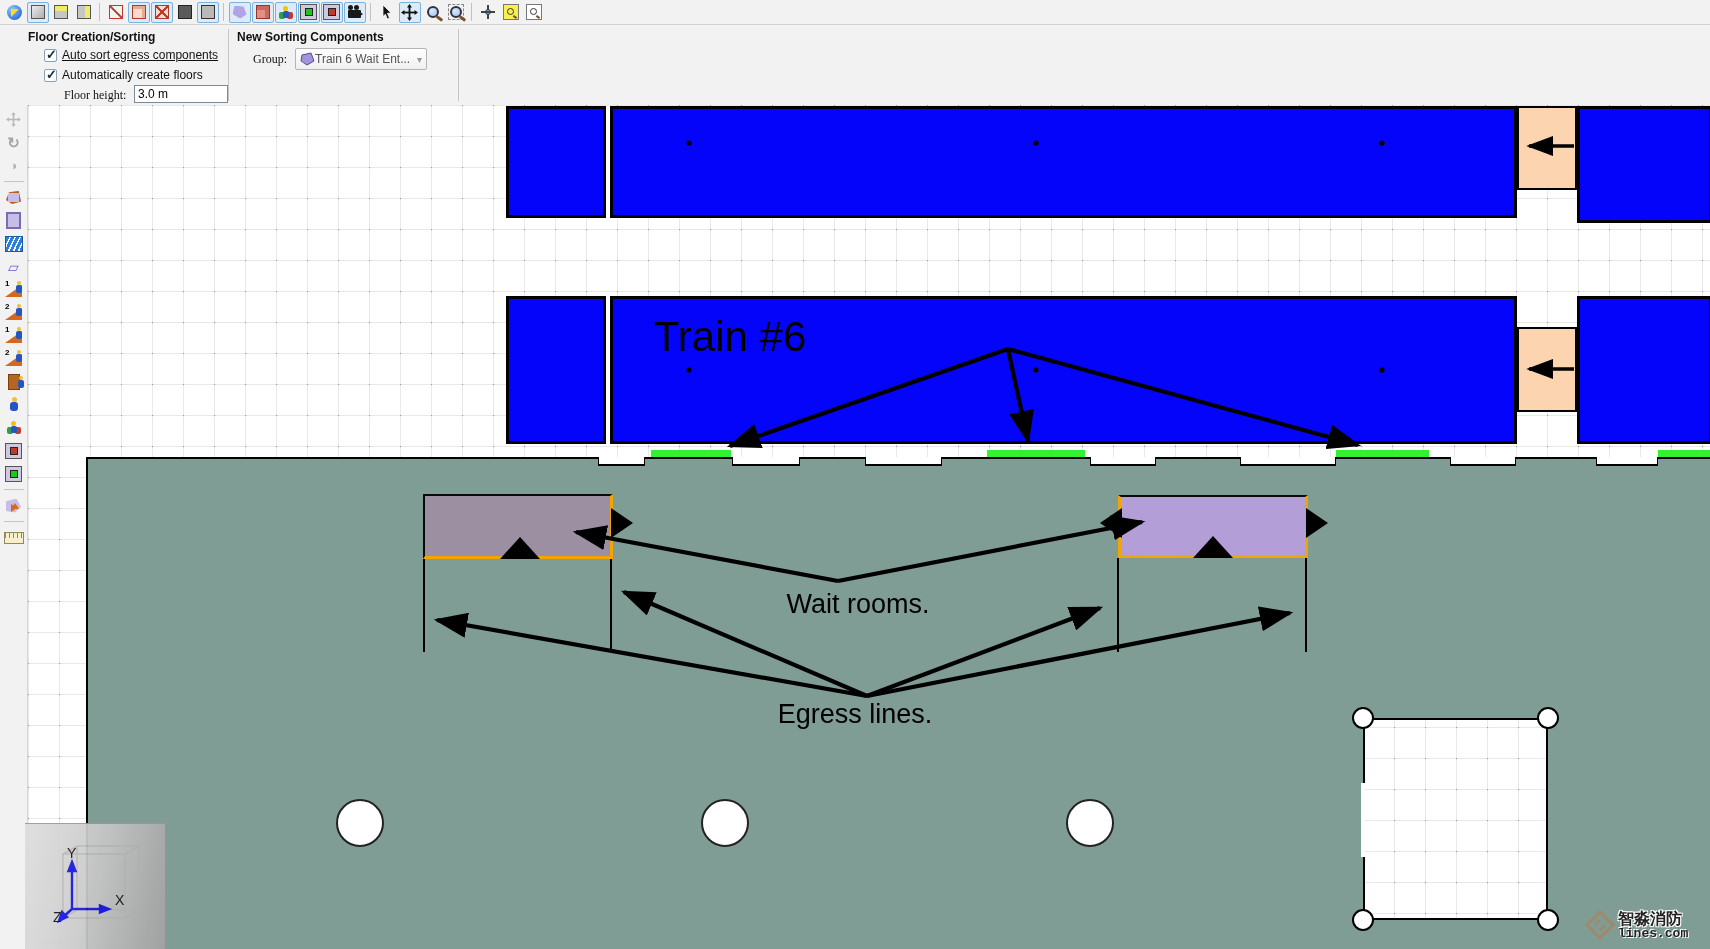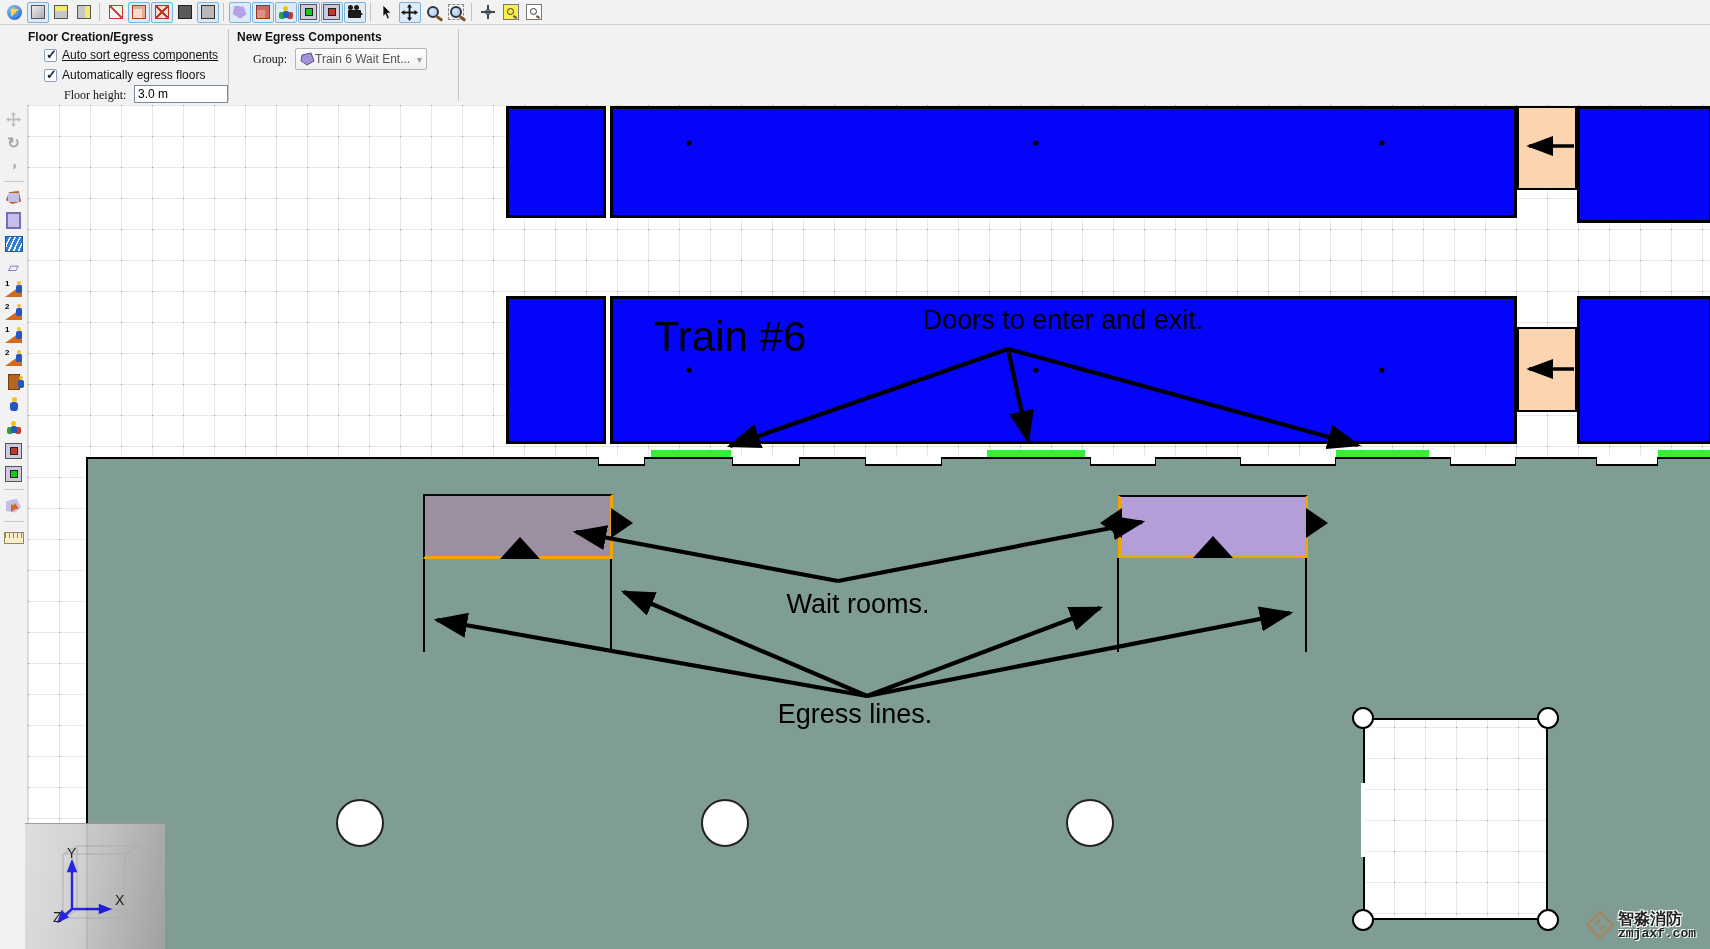--- a/index.html
+++ b/index.html
@@ -239,33 +239,33 @@
       </div>
     <div class="tbtn">
         <span class="g-fit"></span>
       </div>
     <div class="tbtn">
         <span class="g-fit white"></span>
       </div>
   </div>
 
   <div class="panelbar">
-    <div class="ptitle" style="left:28px;top:5px;">Floor Creation/Egress</div>
+    <div class="ptitle" style="left:28px;top:5px;">Floor Creation/Sorting</div>
     <div class="cbrow" style="left:44px;top:23px;text-decoration:underline;">
       <span class="cb checked"></span>
       <span>Auto sort egress components</span>
     </div>
     <div class="cbrow" style="left:44px;top:43px;">
       <span class="cb checked"></span>
-      <span>Automatically egress floors</span>
+      <span>Automatically create floors</span>
     </div>
     <div class="abs" style="left:64px;top:63px;">Floor height:</div>
     <input class="fh-input" style="left: 134px; top: 60px;" value="3.0 m">
     <div class="vsep" style="left:228px;top:4px;height:72px;"></div>
-    <div class="ptitle" style="left:237px;top:5px;">New Egress Components</div>
+    <div class="ptitle" style="left:237px;top:5px;">New Sorting Components</div>
     <div class="abs" style="left:253px;top:27px;">Group:</div>
     <div class="dropdown" style="left:295px;top:23px;">
       <svg width="15" height="14" viewBox="0 0 15 14">
         <polygon points="2,3 11,1 14,9 7,13 1,9" fill="#a293dc" stroke="#5a4a8a" stroke-width="1"></polygon>
         <polygon points="3,10 7,13 1,9" fill="#9fe0a8"></polygon>
       </svg>
       <span class="dval">Train 6 Wait Ent...</span>
       <span class="chev">▾</span>
     </div>
     <div class="vsep" style="left:458px;top:4px;height:72px;"></div>
@@ -432,21 +432,20 @@
       <circle cx="689" cy="143" r="2.6"></circle>
         <circle cx="1036" cy="143" r="2.6"></circle>
         <circle cx="1382" cy="143" r="2.6"></circle>
       <circle cx="689" cy="370" r="2.6"></circle>
         <circle cx="1036" cy="370" r="2.6"></circle>
         <circle cx="1382" cy="370" r="2.6"></circle>
     </g>
   </svg>
 
   <div class="anno-text t-train" style="left:730px;top:337px;">Train #6</div>
-  <div class="anno-text t-med" style="left:1063px;top:320px;">Doors to enter and exit.</div>
   <div class="anno-text t-med" style="left:858px;top:604px;">Wait rooms.</div>
   <div class="anno-text t-med" style="left:855px;top:714px;">Egress lines.</div>
 
   <div class="axisbox">
     <svg width="140" height="126" viewBox="0 0 140 126">
       <g stroke="#b2b2b2" stroke-width="1.2" fill="none">
         <rect x="38" y="30" width="62" height="64"></rect>
         <rect x="52" y="22" width="62" height="64"></rect>
         <line x1="38" y1="30" x2="52" y2="22"></line>
           <line x1="100" y1="30" x2="114" y2="22"></line>
@@ -469,17 +468,17 @@
     </svg>
   </div>
 
   <div class="watermark">
     <svg width="30" height="30" viewBox="0 0 30 30">
       <path d="M15 2 L28 15 L15 28 L2 15 Z" fill="none" stroke="#a08968" stroke-width="3"></path>
       <path d="M10 15 L15 10 M15 20 L20 15" stroke="#a08968" stroke-width="2.5" fill="none"></path>
     </svg>
     <div class="wm-text">
       <span class="wm-cn">智淼消防</span>
-      <span class="wm-en">zmjaxf.com</span>
+      <span class="wm-en">lines.com</span>
     </div>
   </div>
 
 </div>
 
 </body></html>

